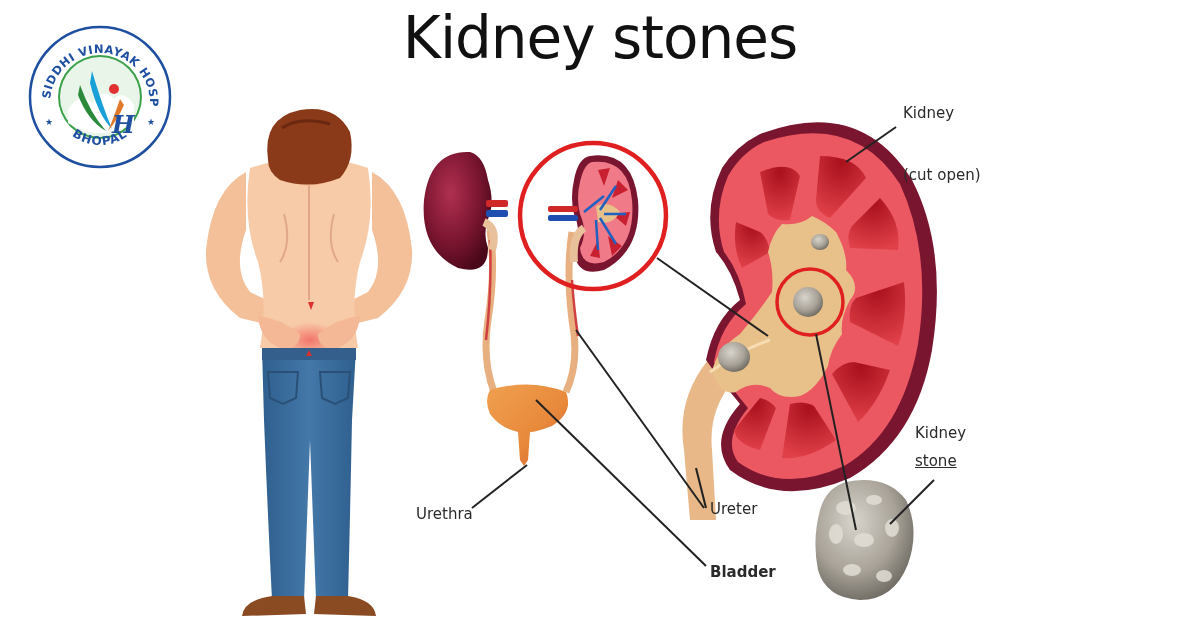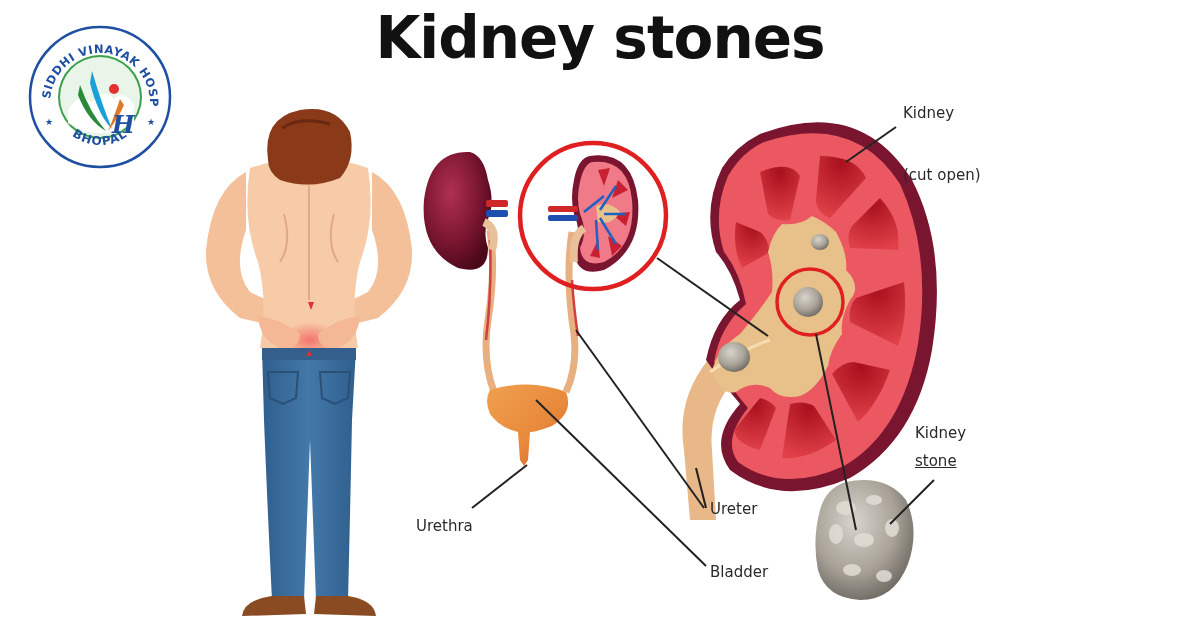--- a/index.html
+++ b/index.html
@@ -1,19 +1,19 @@
 <!DOCTYPE html>
 <html><head>
 <meta charset="utf-8">
 <style>
   html, body { margin: 0; padding: 0; background: #ffffff; }
   body { width: 1200px; height: 628px; position: relative; overflow: hidden; font-family: "DejaVu Sans", "Liberation Sans", sans-serif; }
   .title {
     position: absolute; left: 0; top: 2px; width: 1200px; text-align: center;
-    font-family: "DejaVu Sans", sans-serif; font-weight: bold; font-size: 58px;
+    font-family: "DejaVu Sans", sans-serif; font-weight: normal; font-size: 58px;
     color: #111111; letter-spacing: -1px; line-height: 72px;
   }
   .label {
     position: absolute; font-family: "DejaVu Sans", "Liberation Sans", sans-serif;
     font-size: 15px; color: #2a2a2a; line-height: 24px; white-space: nowrap;
   }
   svg.canvas { position: absolute; left: 0; top: 0; }
   .logo { position: absolute; left: 28px; top: 25px; width: 144px; height: 144px; }
 </style>
 </head>
@@ -194,14 +194,14 @@
     <line x1="536" y1="400" x2="706" y2="566"></line>
     <line x1="527" y1="465" x2="472" y2="508"></line>
   </g>
 </svg>
 
 <div class="label" style="left:903px; top:101px;">Kidney</div>
 <div class="label" style="left:903px; top:128px;margin-top:35px;">(cut open)</div>
 <div class="label" style="left:915px; top:421px;">Kidney</div>
 <div class="label" style="left:915px; top:449px;text-decoration:underline;">stone</div>
 <div class="label" style="left:710px; top:497px;text-align:right;">Ureter</div>
-<div class="label" style="left:416px; top:514px;text-align:right;">Urethra</div>
-<div class="label" style="left:710px; top:560px;">Bladder</div>
+<div class="label" style="left:416px; top:502px;text-align:right;">Urethra</div>
+<div class="label" style="left:710px; top:560px;font-weight:bold;">Bladder</div>
 
 </body></html>

